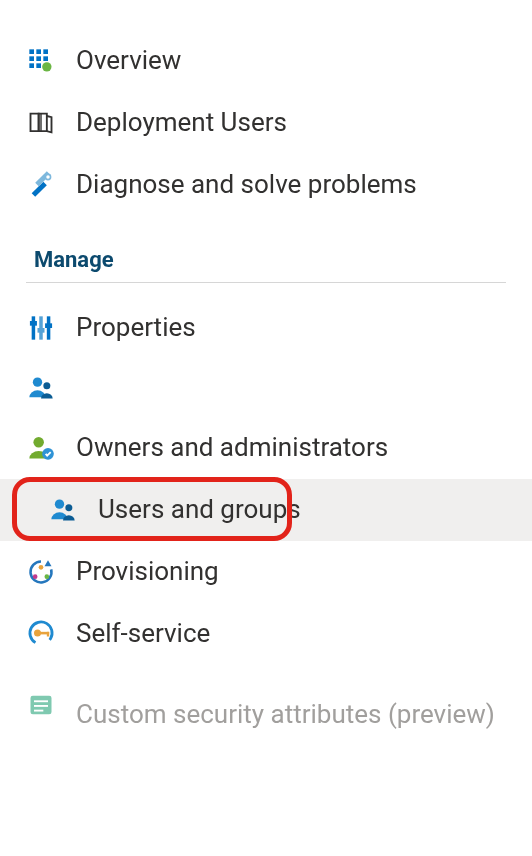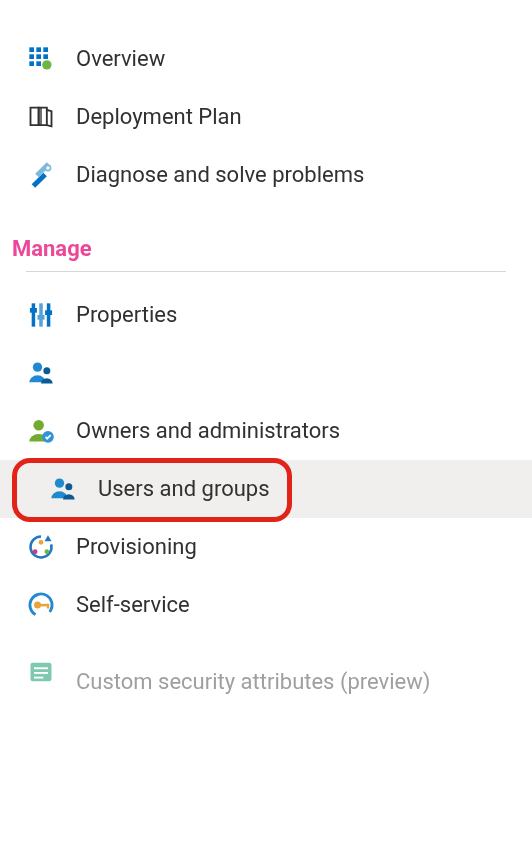--- a/index.html
+++ b/index.html
@@ -9,21 +9,21 @@
       height: 856px;
       background: #ffffff;
       padding: 30px 0 0 0;
       color: #323130;
     }
     .nav-list { list-style: none; }
     .nav-item {
       display: flex;
       align-items: center;
       padding: 14px 22px 14px 26px;
-      font-size: 22px;
+      font-size: 26px;
       line-height: 1.3;
       cursor: pointer;
       position: relative;
     }
     .nav-item.selected {
       background: #f0efee;
       padding-left: 48px;
     }
     .nav-item.disabled .label {
       color: #a19f9d;
@@ -36,22 +36,22 @@
       margin-right: 20px;
       display: flex;
       align-items: center;
       justify-content: center;
     }
     .icon-slot svg { width: 28px; height: 28px; }
     .label { flex: 1; }
     .section-header {
       font-size: 22px;
       font-weight: 700;
-      color: #ec4899;
-      padding: 32px 26px 10px 12px;
+      color: #0c4a6e;
+      padding: 32px 26px 10px 34px;
     }
     .section-divider {
       border: none;
       border-top: 1px solid #d6d6d6;
       margin: 0 26px 14px 26px;
     }
     .highlight-ring {
       position: absolute;
       border: 5px solid #e2231a;
       border-radius: 18px;
@@ -88,21 +88,21 @@
 
   <li class="nav-item">
     <span class="icon-slot">
       <svg viewBox="0 0 24 24" fill="none" stroke="#323130" stroke-width="1.6">
         <path d="M3 4 h7 v15 h-7 z"></path>
           <path d="M10 4 h7 v15 h-7 z"></path>
         <path d="M12 4 v15" stroke-width="1.2"></path>
         <path d="M17 6 l4 1 v13 l-4 -1"></path>
       </svg>
     </span>
-    <span class="label">Deployment Plan</span>
+    <span class="label">Deployment Users</span>
   </li>
 
   <li class="nav-item">
     <span class="icon-slot">
       <svg viewBox="0 0 24 24">
         <path d="M4 20 L14 10 L17 13 L7 23 Z" fill="#0172c5"></path>
         <path d="M20 4 L10 14 L7 11 L17 1 Z" fill="#7db8dd"></path>
         <circle cx="18" cy="6" r="2.2" fill="#ffffff" stroke="#7db8dd" stroke-width="1.4"></circle>
       </svg>
     </span>

